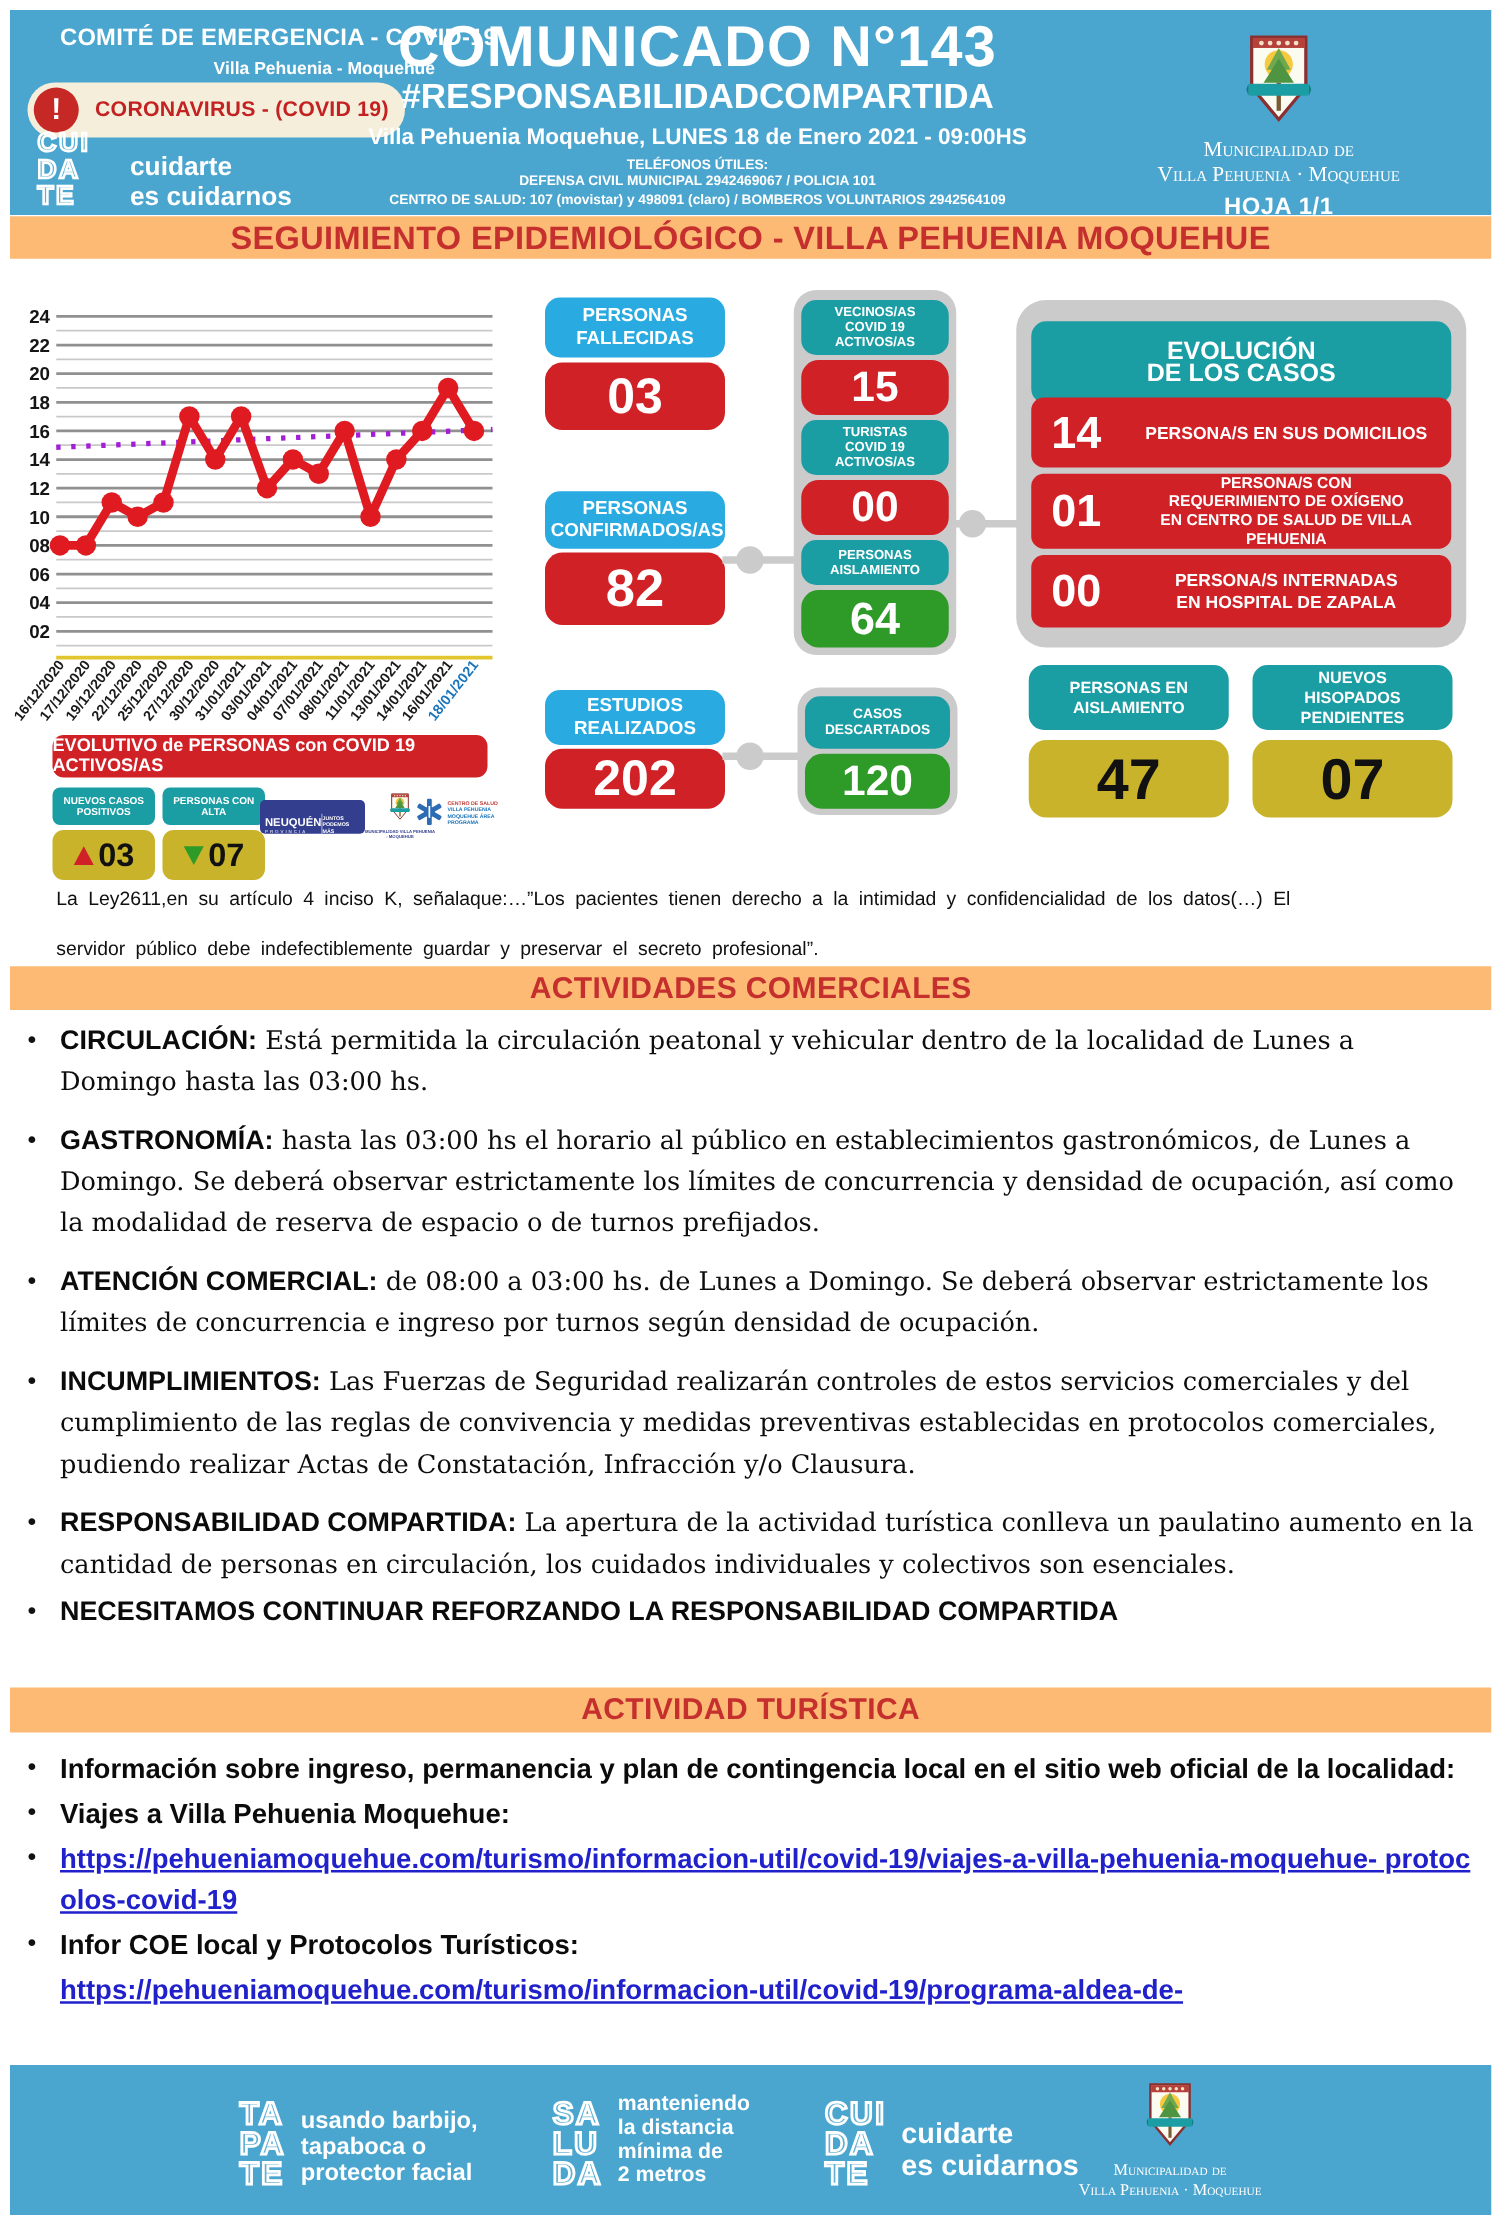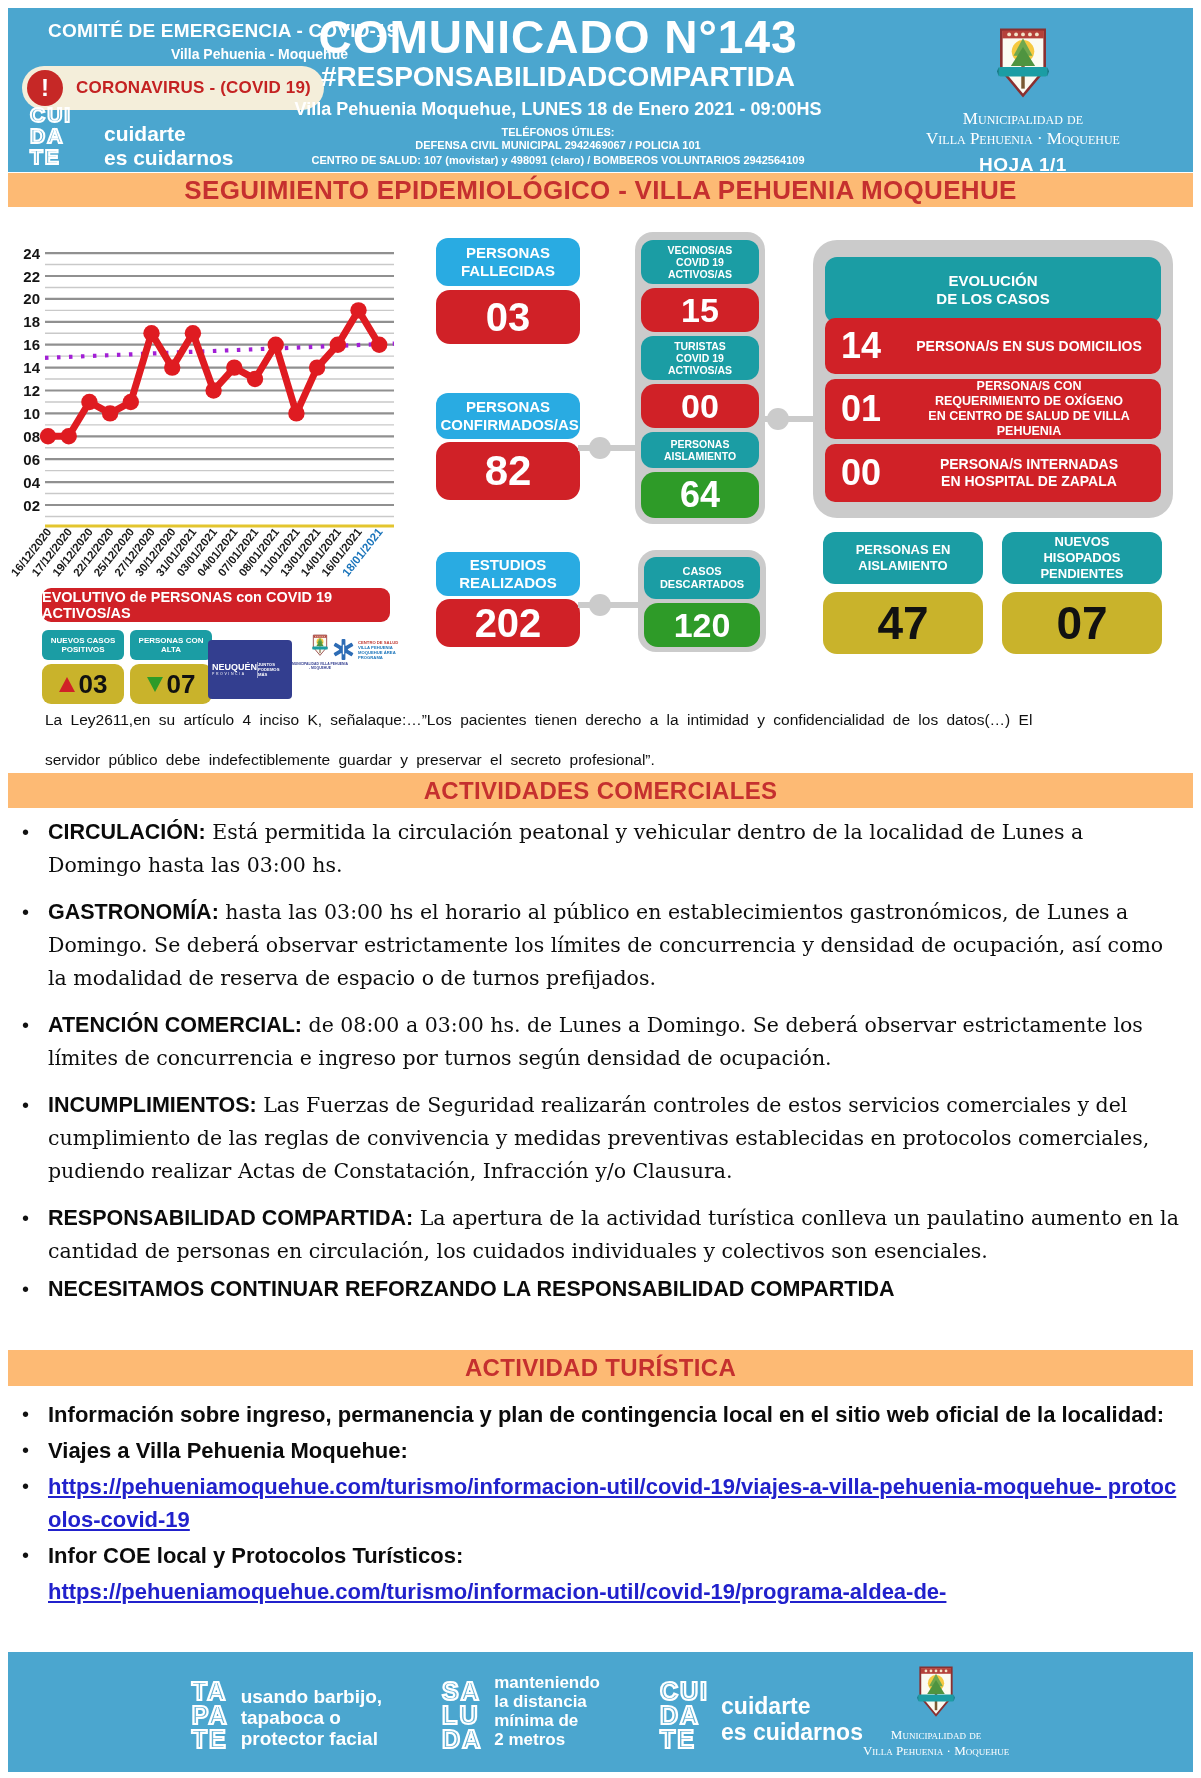--- a/index.html
+++ b/index.html
@@ -51,21 +51,21 @@
         display:flex;align-items:center;justify-content:center;color:#fff;font-weight:800;font-size:14.5px;}
 
   .mini-hdr{width:82px;height:30px;font-size:8px;line-height:9px;border-radius:6px;}
   .mini-val{width:82px;height:40px;border-radius:9px;font-size:26px;gap:4px;}
   .arrow-up{width:0;height:0;border-left:8px solid transparent;border-right:8px solid transparent;
             border-bottom:15px solid #D02127;}
   .arrow-down{width:0;height:0;border-left:8px solid transparent;border-right:8px solid transparent;
               border-top:15px solid #2E9B28;}
 
   .neuquen{left:208px;top:640px;width:76px;height:27px;background:#333E8F;border-radius:4px;color:#fff;
-           display:flex;align-items:center;padding:16px 4px;gap:0;}
+           display:flex;align-items:flex-end;padding:0 4px;gap:0;}
   .nq-name{font-size:9px;font-weight:800;line-height:9px;}
   .nq-sub{font-size:3.5px;letter-spacing:1.6px;}
   .nq-div{width:1px;height:16px;background:rgba(255,255,255,.5);}
   .nq-tag{font-size:4.2px;font-weight:800;line-height:5px;width:26px;}
   .muni-mini{left:292px;top:634px;width:56px;text-align:center;}
   .muni-mini-cap{font-size:3.4px;font-weight:700;color:#333E8F;line-height:4.2px;margin-top:1px;}
   .health{left:332px;top:638px;display:flex;gap:3px;align-items:center;}
   .health-cap{width:52px;}
   .hc1{font-size:4.2px;font-weight:800;color:#C03A34;line-height:5px;}
   .hc2{font-size:4.2px;font-weight:700;color:#1B75BB;line-height:5px;}
@@ -344,21 +344,21 @@
 
   <div class="abs graybox" style="left:638px;top:550px;width:128px;height:102px;"></div>
   <div class="abs hdr-box teal" style="left:644px;top:557px;width:116px;height:42px;font-size:11px;line-height:13px;">
     <span style="width:95px;">CASOS DESCARTADOS</span>
   </div>
   <div class="abs val-box green" style="left:644px;top:603px;width:116px;height:44px;font-size:34px;">
     <span>120</span>
   </div>
 
   <div class="abs graybox" style="left:813px;top:240px;width:360px;height:278px;border-radius:24px;"></div>
-  <div class="abs hdr-box teal" style="left:825px;top:257px;width:336px;height:66px;font-size:15px;line-height:18px;">
+  <div class="abs hdr-box teal" style="left:825px;top:257px;width:336px;height:66px;font-size:20px;line-height:18px;">
     <span>
       <span style="display:block;">EVOLUCIÓN</span>
       <span style="display:block;">DE LOS CASOS</span>
     </span>
   </div>
   <div class="abs val-box red" style="left:825px;top:318px;width:336px;height:56px;border-radius:10px;">
     <span class="evo-num">14</span>
     <span class="evo-lbl" style="font-size:14px;">
       <span style="width:250px;">PERSONA/S EN SUS DOMICILIOS</span>
     </span>

